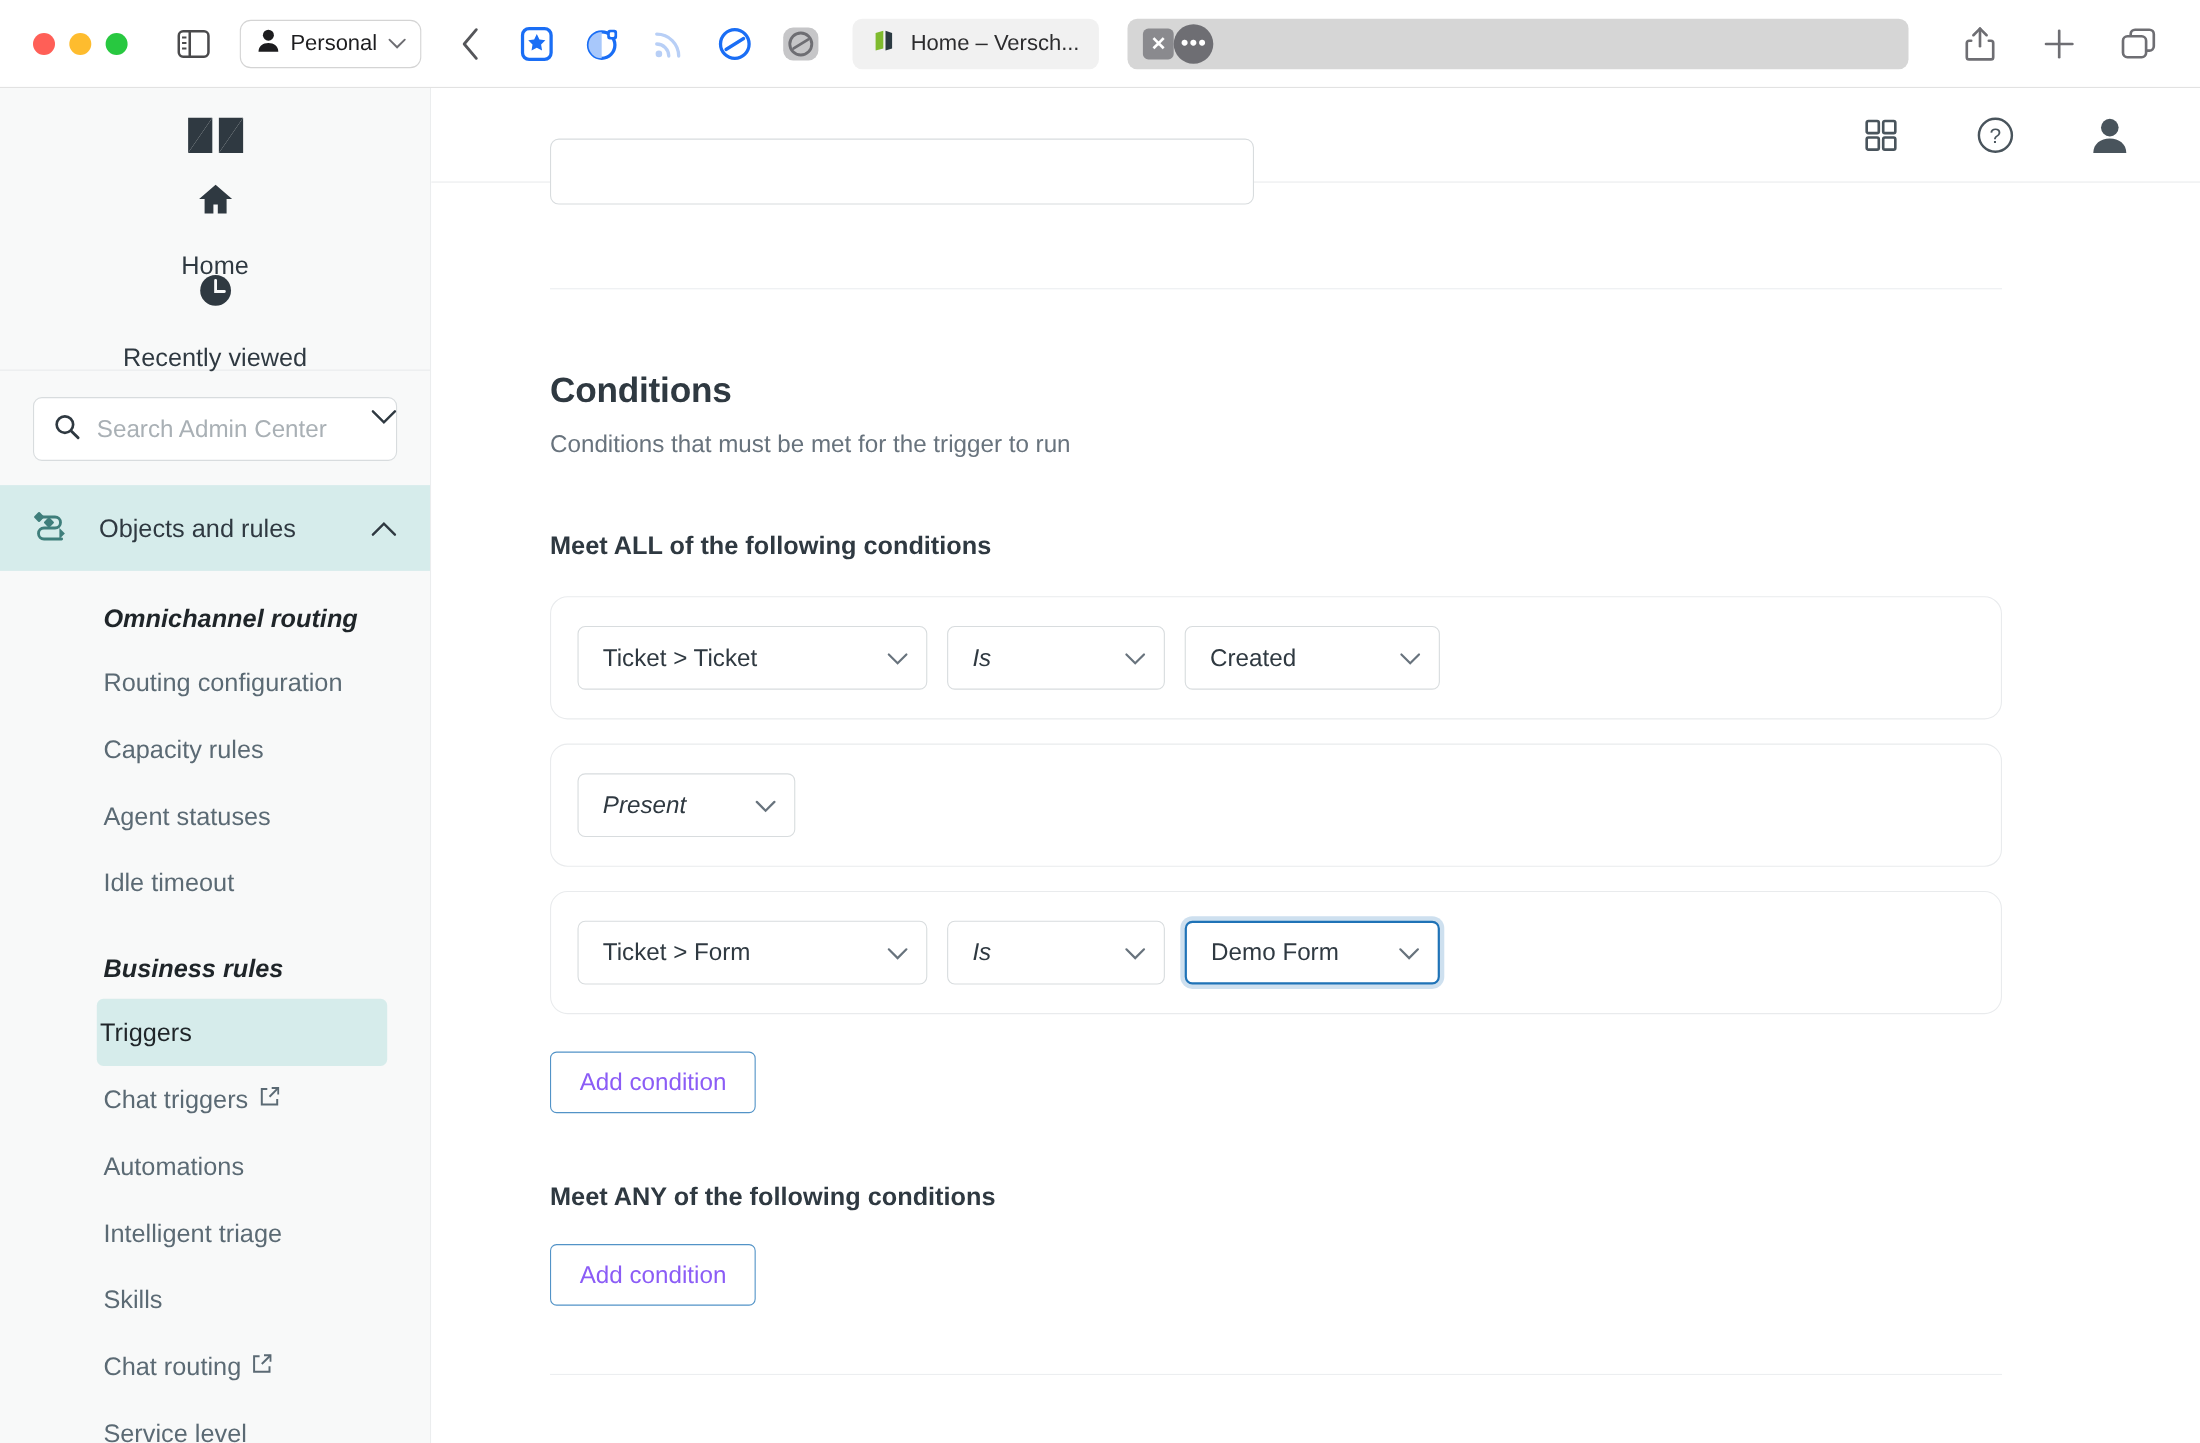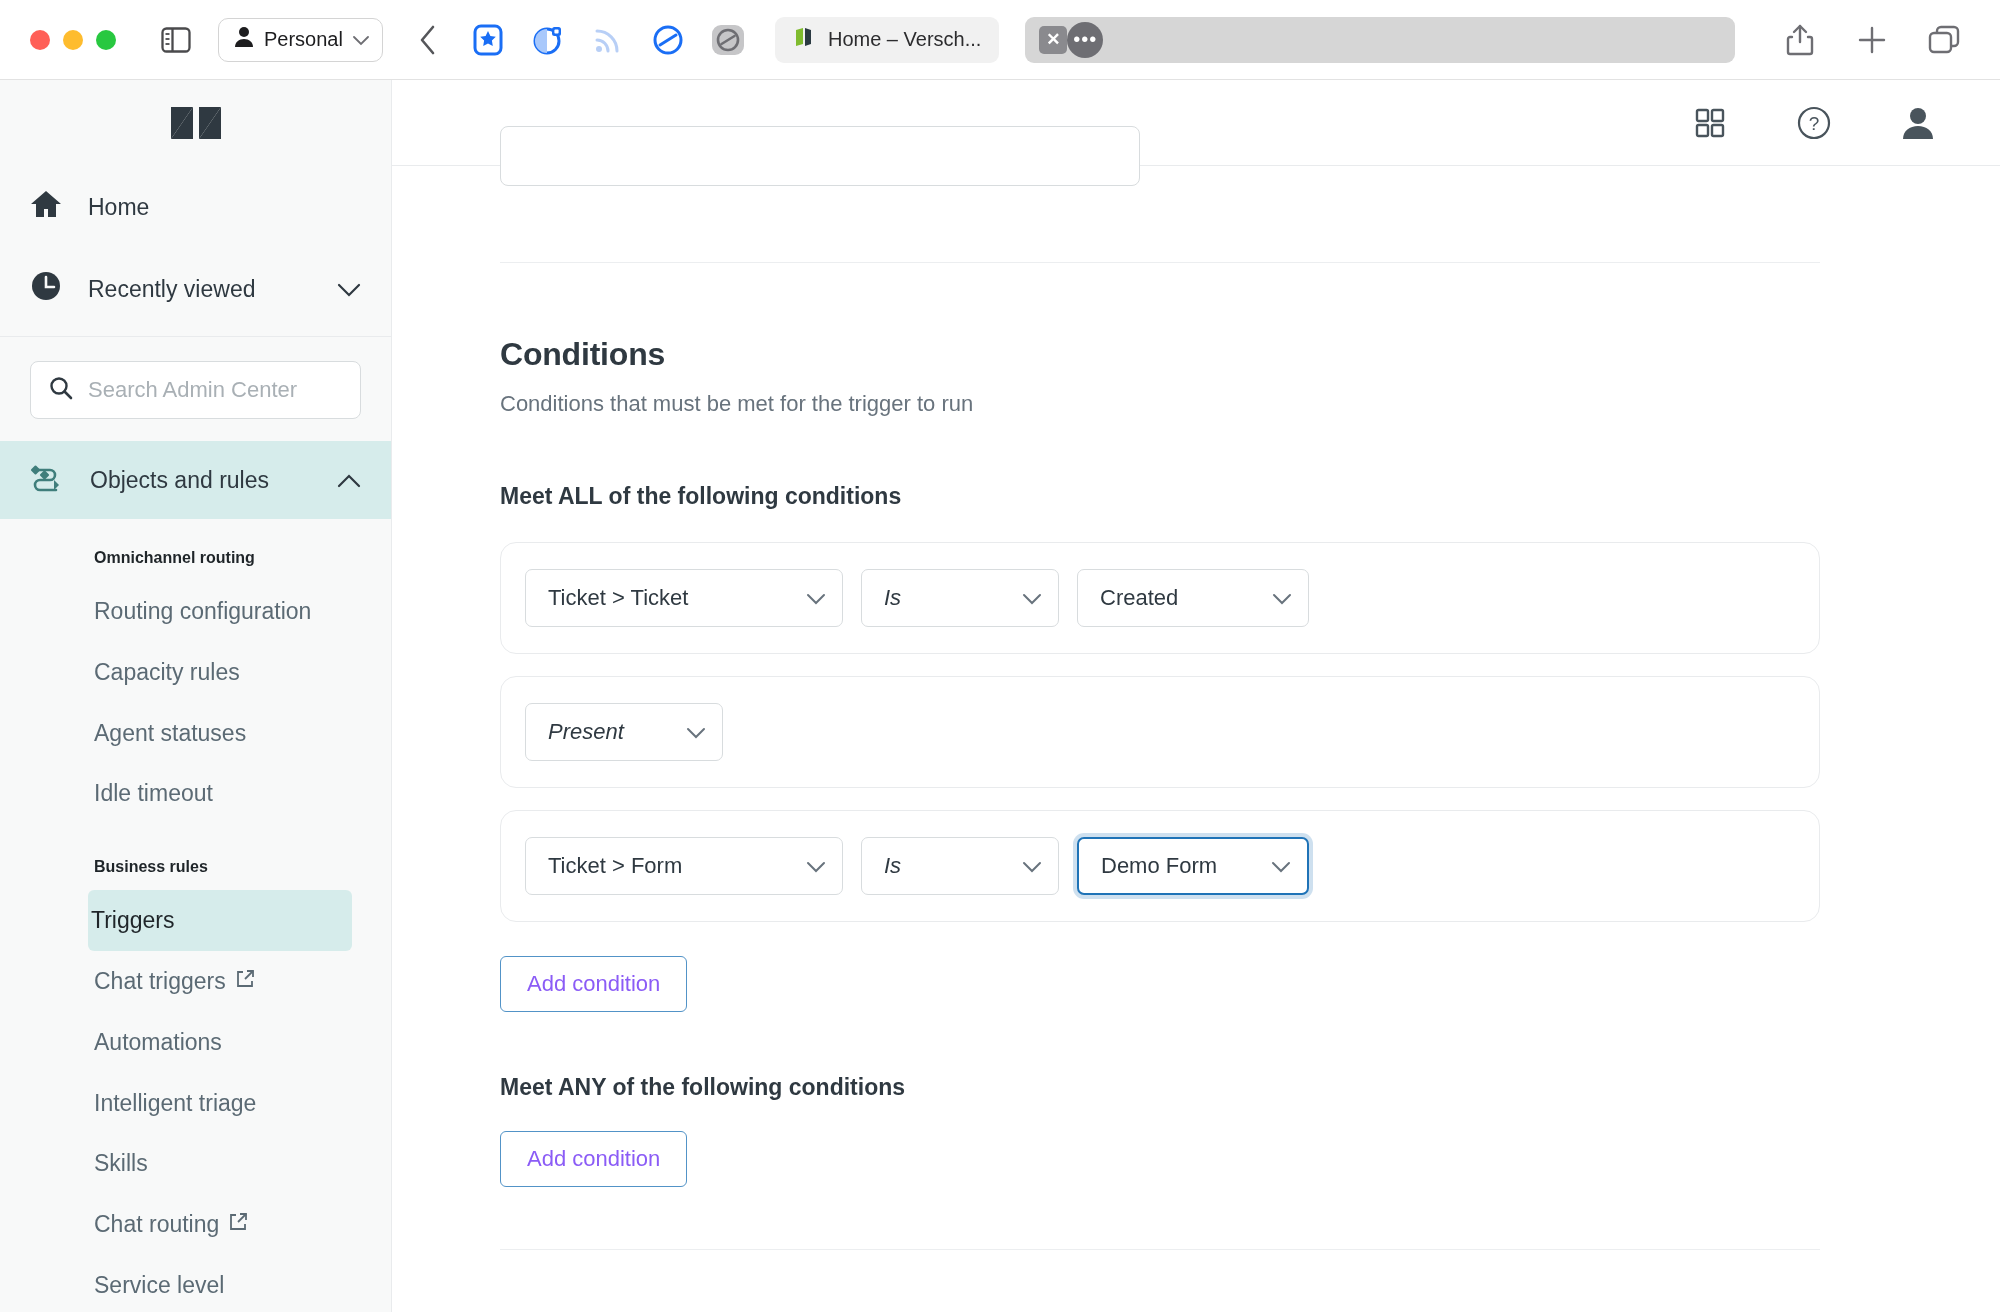--- a/index.html
+++ b/index.html
@@ -81,21 +81,21 @@
   .sidebar {
     width: 392px; flex: 0 0 392px; height: 1232px;
     background: #f8f9f9; border-right: 1px solid #e9ebed;
     overflow: hidden; position: relative;
   }
   .zd-logo { height: 86px; display: flex; align-items: center; justify-content: center; }
   .nav-top { border-bottom: 1px solid #e9ebed; padding-bottom: 6px; }
   .nav-row {
     height: 82px; display: flex; align-items: center;
     padding: 0 30px; gap: 26px; cursor: pointer;
-    font-size: 23px; color: #2f3941;
+    font-size: 23px; color: #2f3941; flex-direction: column;
   }
   .nav-row .chev { margin-left: auto; }
   .search-wrap { padding: 24px 30px 22px; }
   .search-box {
     height: 58px; border: 1px solid #d8dcde; border-radius: 8px;
     background: #fff; display: flex; align-items: center; gap: 15px;
     padding: 0 18px;
   }
   .search-box input {
     border: none; outline: none; background: transparent;
@@ -105,22 +105,23 @@
 
   .section-row {
     height: 78px; display: flex; align-items: center;
     padding: 0 30px; gap: 26px; cursor: pointer;
     font-size: 23px; color: #2f3941; background: #d6eceb;
   }
   .section-row .chev { margin-left: auto; }
 
   .sub-list { padding-top: 14px; }
   .sub-head {
-    font-size: 16px; font-weight: bold; color: #1f2529;
+    font-size: 23px; font-weight: bold; color: #1f2529;
     padding: 16px 30px 14px 94px;
+    font-style: italic;
   }
   .sub-item {
     font-size: 23px; color: #5b6a74;
     padding: 12px 30px 12px 94px; cursor: pointer;
     line-height: 1.6;
     display: flex; align-items: flex-start; gap: 10px;
   }
   .sub-item.active {
     background: #d6eceb; color: #1f2529;
     margin-left: 88px; padding-left: 3px;

